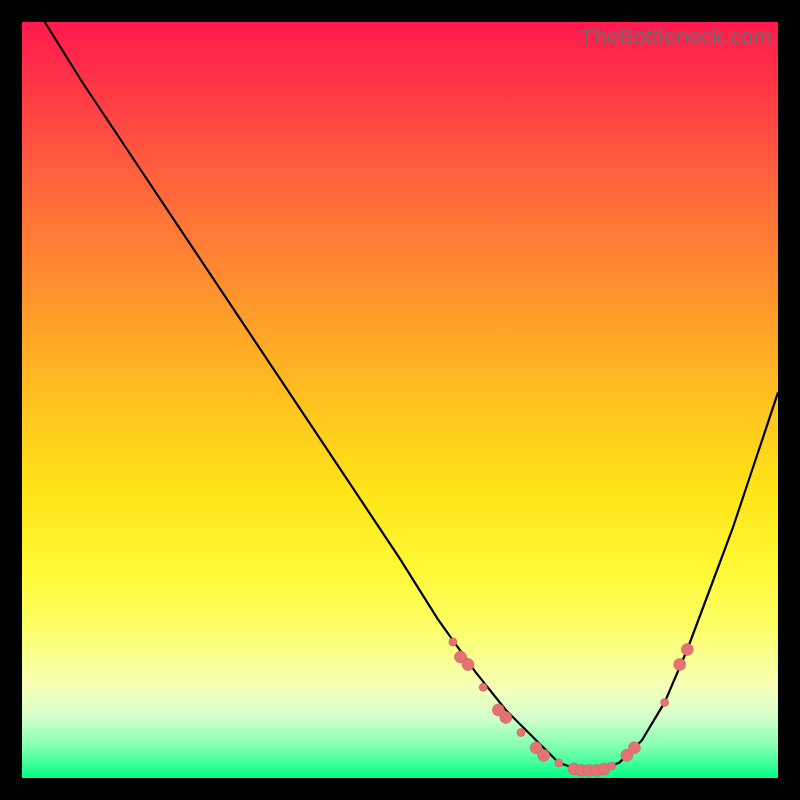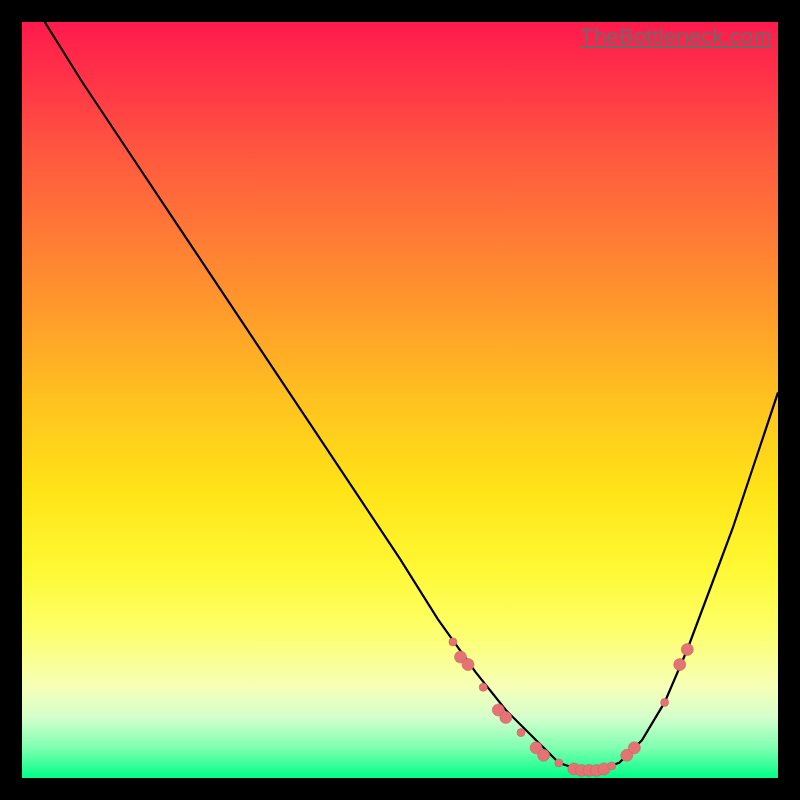--- a/index.html
+++ b/index.html
@@ -44,21 +44,20 @@
   }
   .watermark {
     position: absolute;
     top: 2px;
     right: 6px;
     color: #6a6a6a;
     font-size: 22px;
     font-weight: 500;
     letter-spacing: 0.2px;
     user-select: none;
-    text-decoration: underline;
   }
   svg.curve {
     position: absolute;
     left: 0;
     top: 0;
     width: 756px;
     height: 756px;
     pointer-events: none;
   }
 </style>

